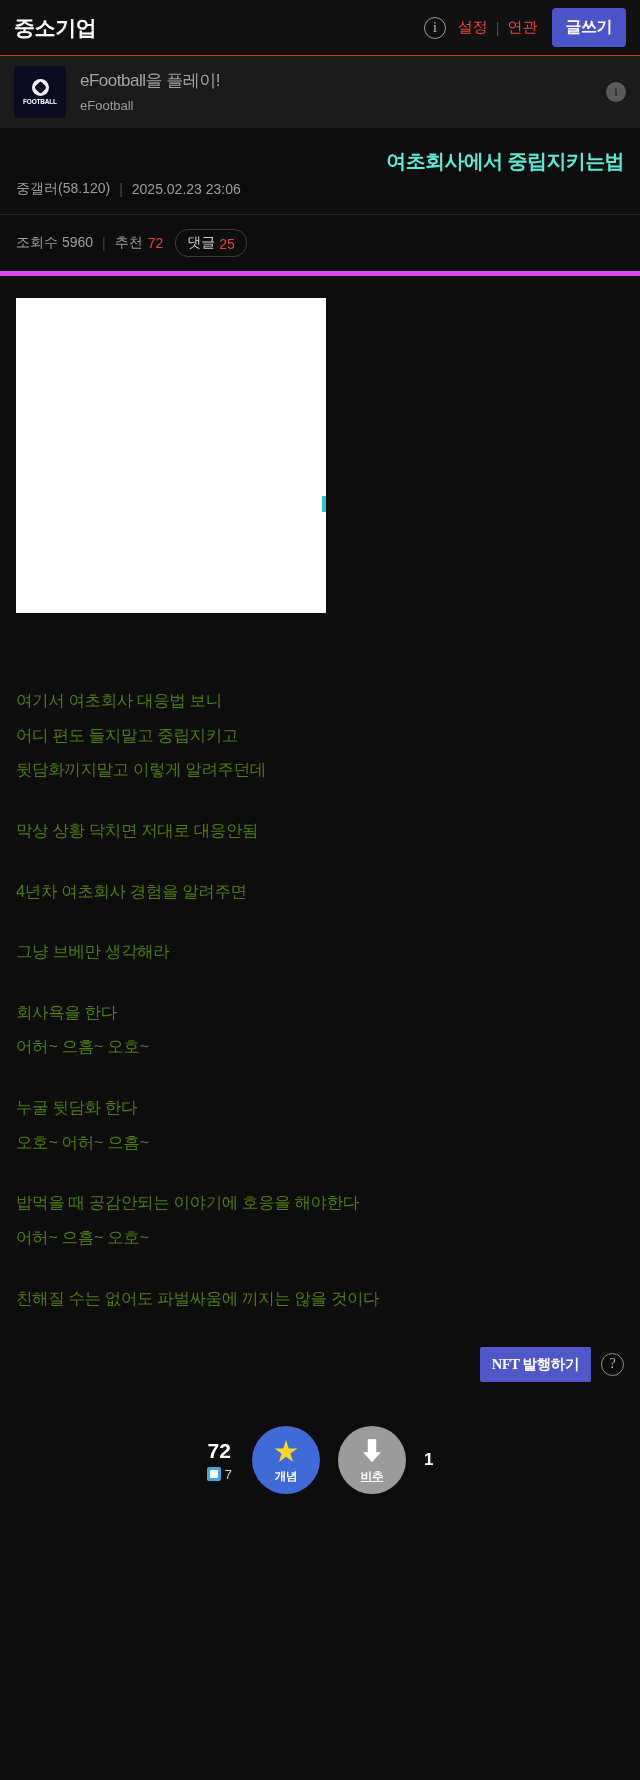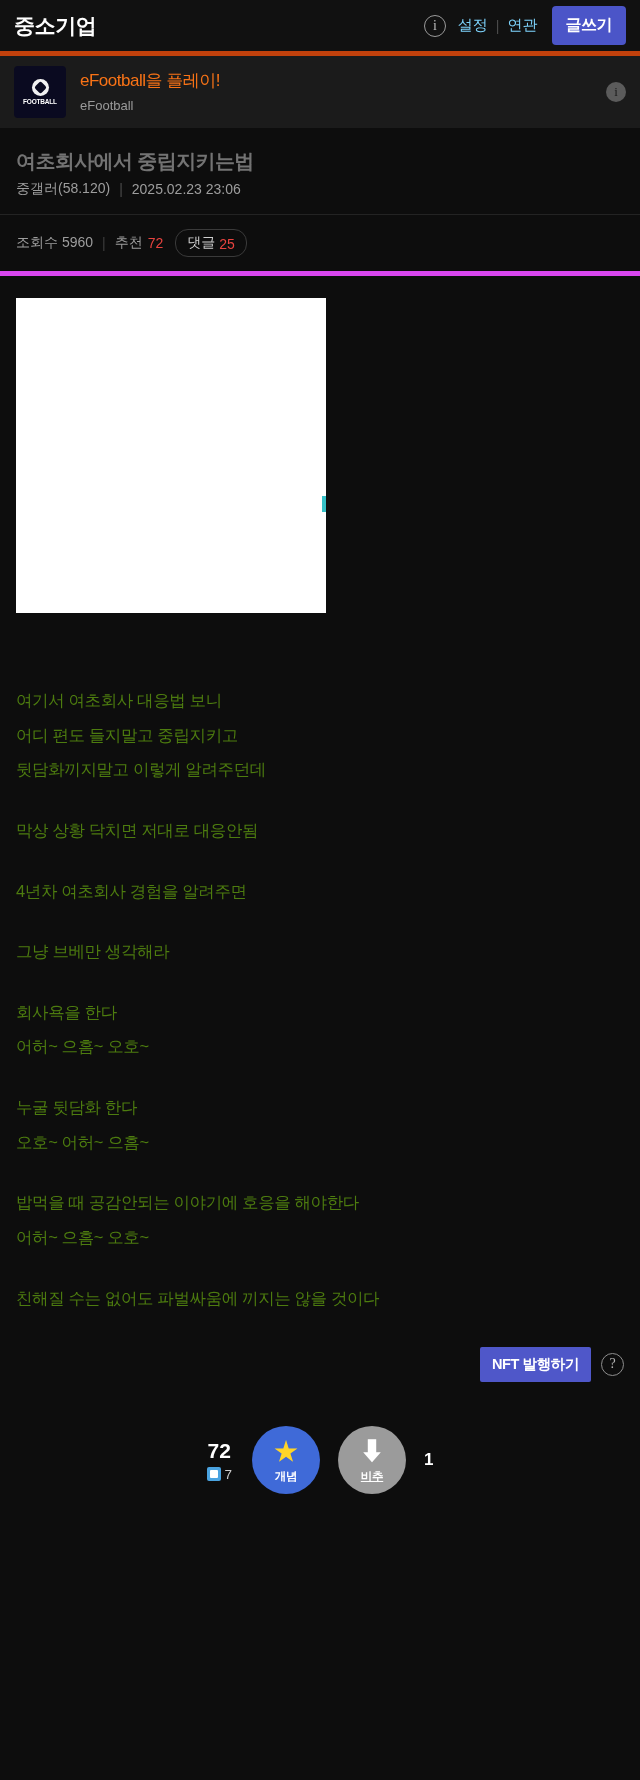--- a/index.html
+++ b/index.html
@@ -15,21 +15,21 @@
     -webkit-font-smoothing: antialiased;
   }
 
   
   .topbar {
     height: 56px;
     background: #111111;
     display: flex;
     align-items: center;
     padding: 0 14px;
-    border-bottom: 5px solid #c2410c;
+    border-bottom: 1px solid #c2410c;
   }
   .gall-title {
     font-size: 21px;
     font-weight: bold;
     color: #ffffff;
     letter-spacing: -0.4px;
   }
   .topbar-right {
     margin-left: auto;
     display: flex;
@@ -47,21 +47,21 @@
     font-family: "Liberation Serif", serif;
     margin-right: 12px;
   }
   .sep {
     color: #4a4a4a;
     font-size: 14px;
     padding: 0 8px;
   }
   .top-link {
     font-size: 15px;
-    color: #7dd3fc;
+    color: #ef4444;
   }
   .write-btn {
     margin-left: 14px;
     background: #4b55c8;
     color: #ffffff;
     font-size: 16px;
     font-weight: bold;
     padding: 9px 14px;
     border-radius: 4px;
     border: none;
@@ -109,21 +109,21 @@
     font-weight: bold;
     color: #ffffff;
     letter-spacing: -0.2px;
   }
   .ad-text {
     margin-left: 14px;
     line-height: 1.35;
   }
   .ad-title {
     font-size: 17px;
-    color: #f97316;
+    color: #a3a3a3;
     letter-spacing: -0.5px;
   }
   .ad-sub {
     font-size: 13px;
     color: #9a9a9a;
     margin-top: 4px;
   }
   .ad-info {
     position: absolute;
     right: 14px; top: 50%;
@@ -139,23 +139,24 @@
   }
 
   
   .post-head {
     padding: 20px 16px 16px 16px;
     border-bottom: 1px solid #232323;
   }
   .post-title {
     font-size: 20px;
     font-weight: bold;
-    color: #737373;
+    color: #5eead4;
     letter-spacing: -0.6px;
     line-height: 1.3;
+    text-align: right;
   }
   .post-meta {
     margin-top: 6px;
     font-size: 14px;
     color: #9d9d9d;
     display: flex;
     align-items: center;
     gap: 0;
   }
   .post-meta .bar {
@@ -225,20 +226,21 @@
   }
   .nft-btn {
     background: #4f57c9;
     color: #ffffff;
     font-size: 14.5px;
     font-weight: bold;
     padding: 8px 12px;
     border: none;
     border-radius: 2px;
     letter-spacing: -0.4px;
+    font-family: Liberation Serif, serif;
   }
   .q-circle {
     width: 23px; height: 23px;
     border-radius: 50%;
     border: 1.5px solid #8d8d8d;
     color: #b5b5b5;
     font-size: 14px;
     line-height: 20px;
     text-align: center;
     font-family: "Liberation Serif", serif;

